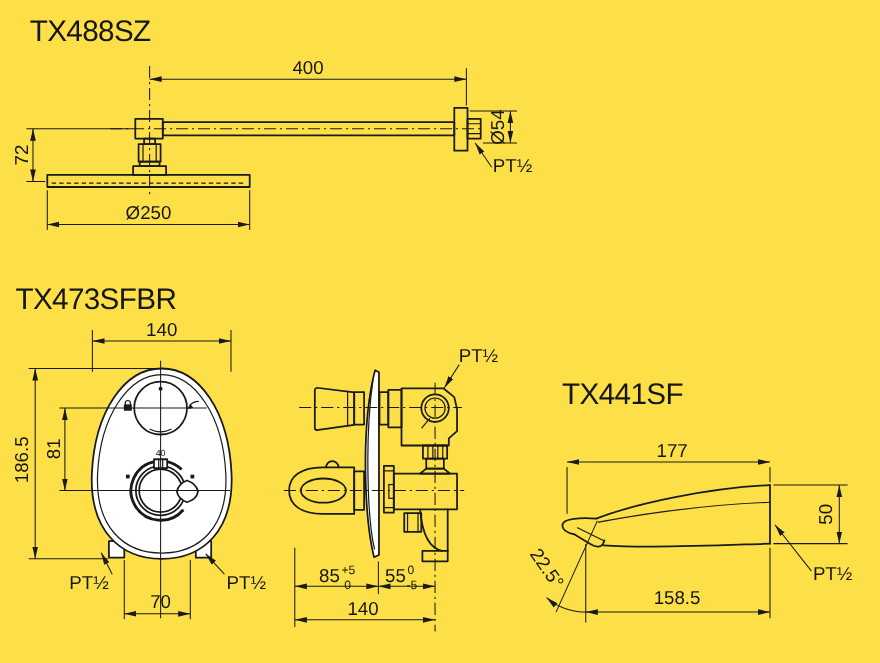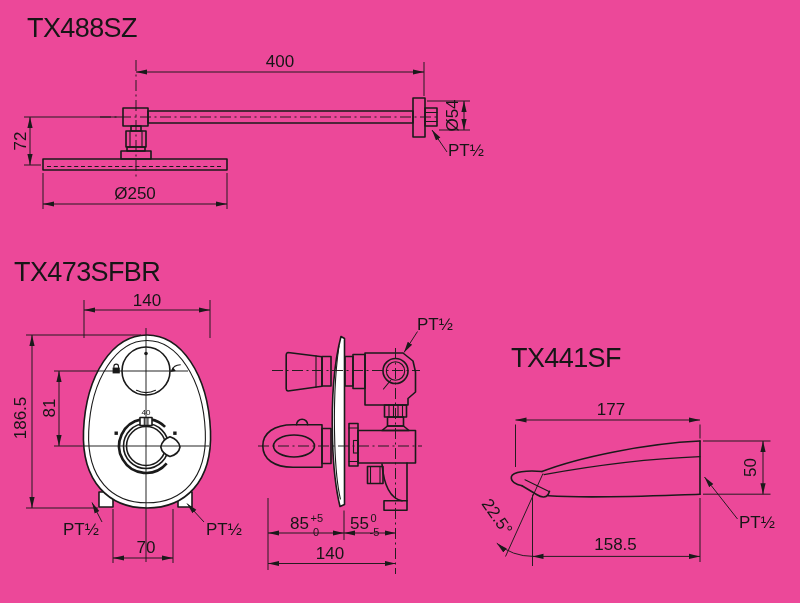--- a/index.html
+++ b/index.html
@@ -1,16 +1,16 @@
 <!DOCTYPE html>
 <html><head>
 <meta charset="utf-8">
 <style>
   html,body { margin:0; padding:0; background:#ffffff; }
-  .sheet { position:relative; width:800px; height:603px; background:#ec4899; overflow:hidden; }
+  .sheet { position:relative; width:800px; height:603px; background:#fde047; overflow:hidden; }
   svg text { font-family:"Liberation Sans","DejaVu Sans",sans-serif; font-size:17px; fill:#161616; }
   svg text.title { font-size:27px; letter-spacing:-0.6px; }
   svg text.sm { font-size:11px; }
   svg text.xs { font-size:8px; }
   .obj  { stroke:#1a1a1a; stroke-width:1.6; fill:none; stroke-linejoin:round; stroke-linecap:round; }
   .obj2 { stroke:#1a1a1a; stroke-width:1.1; fill:none; stroke-linecap:round; }
   .thin { stroke:#1a1a1a; stroke-width:0.95; fill:none; stroke-linecap:butt; }
   .cl   { stroke:#1a1a1a; stroke-width:0.95; fill:none; stroke-dasharray:11 3.5 2 3.5; }
   .dash { stroke:#1a1a1a; stroke-width:1.1; fill:none; stroke-dasharray:4 2.8; }
   .fw   { fill:#ffffff; }

